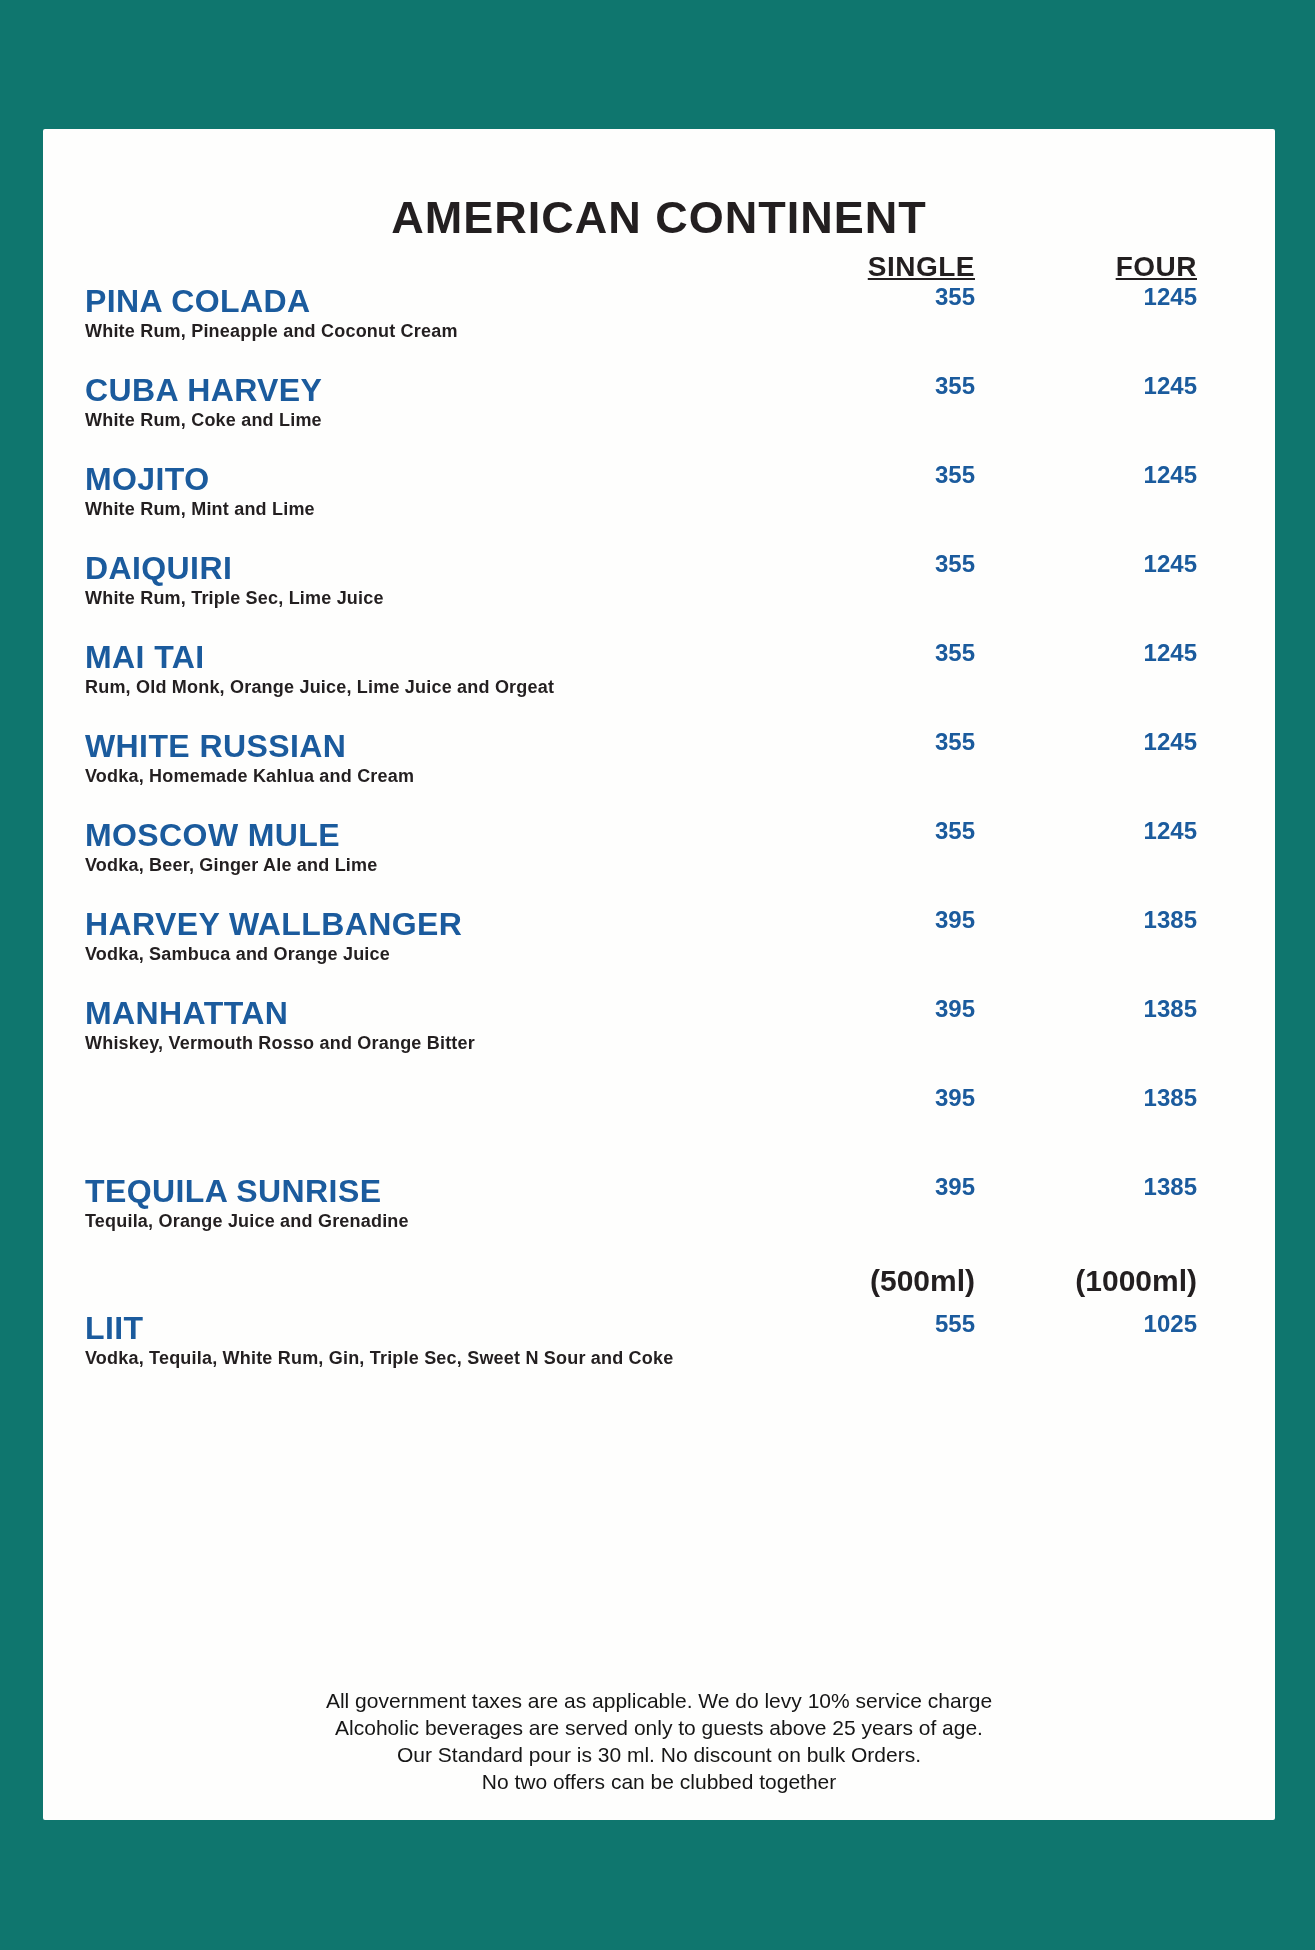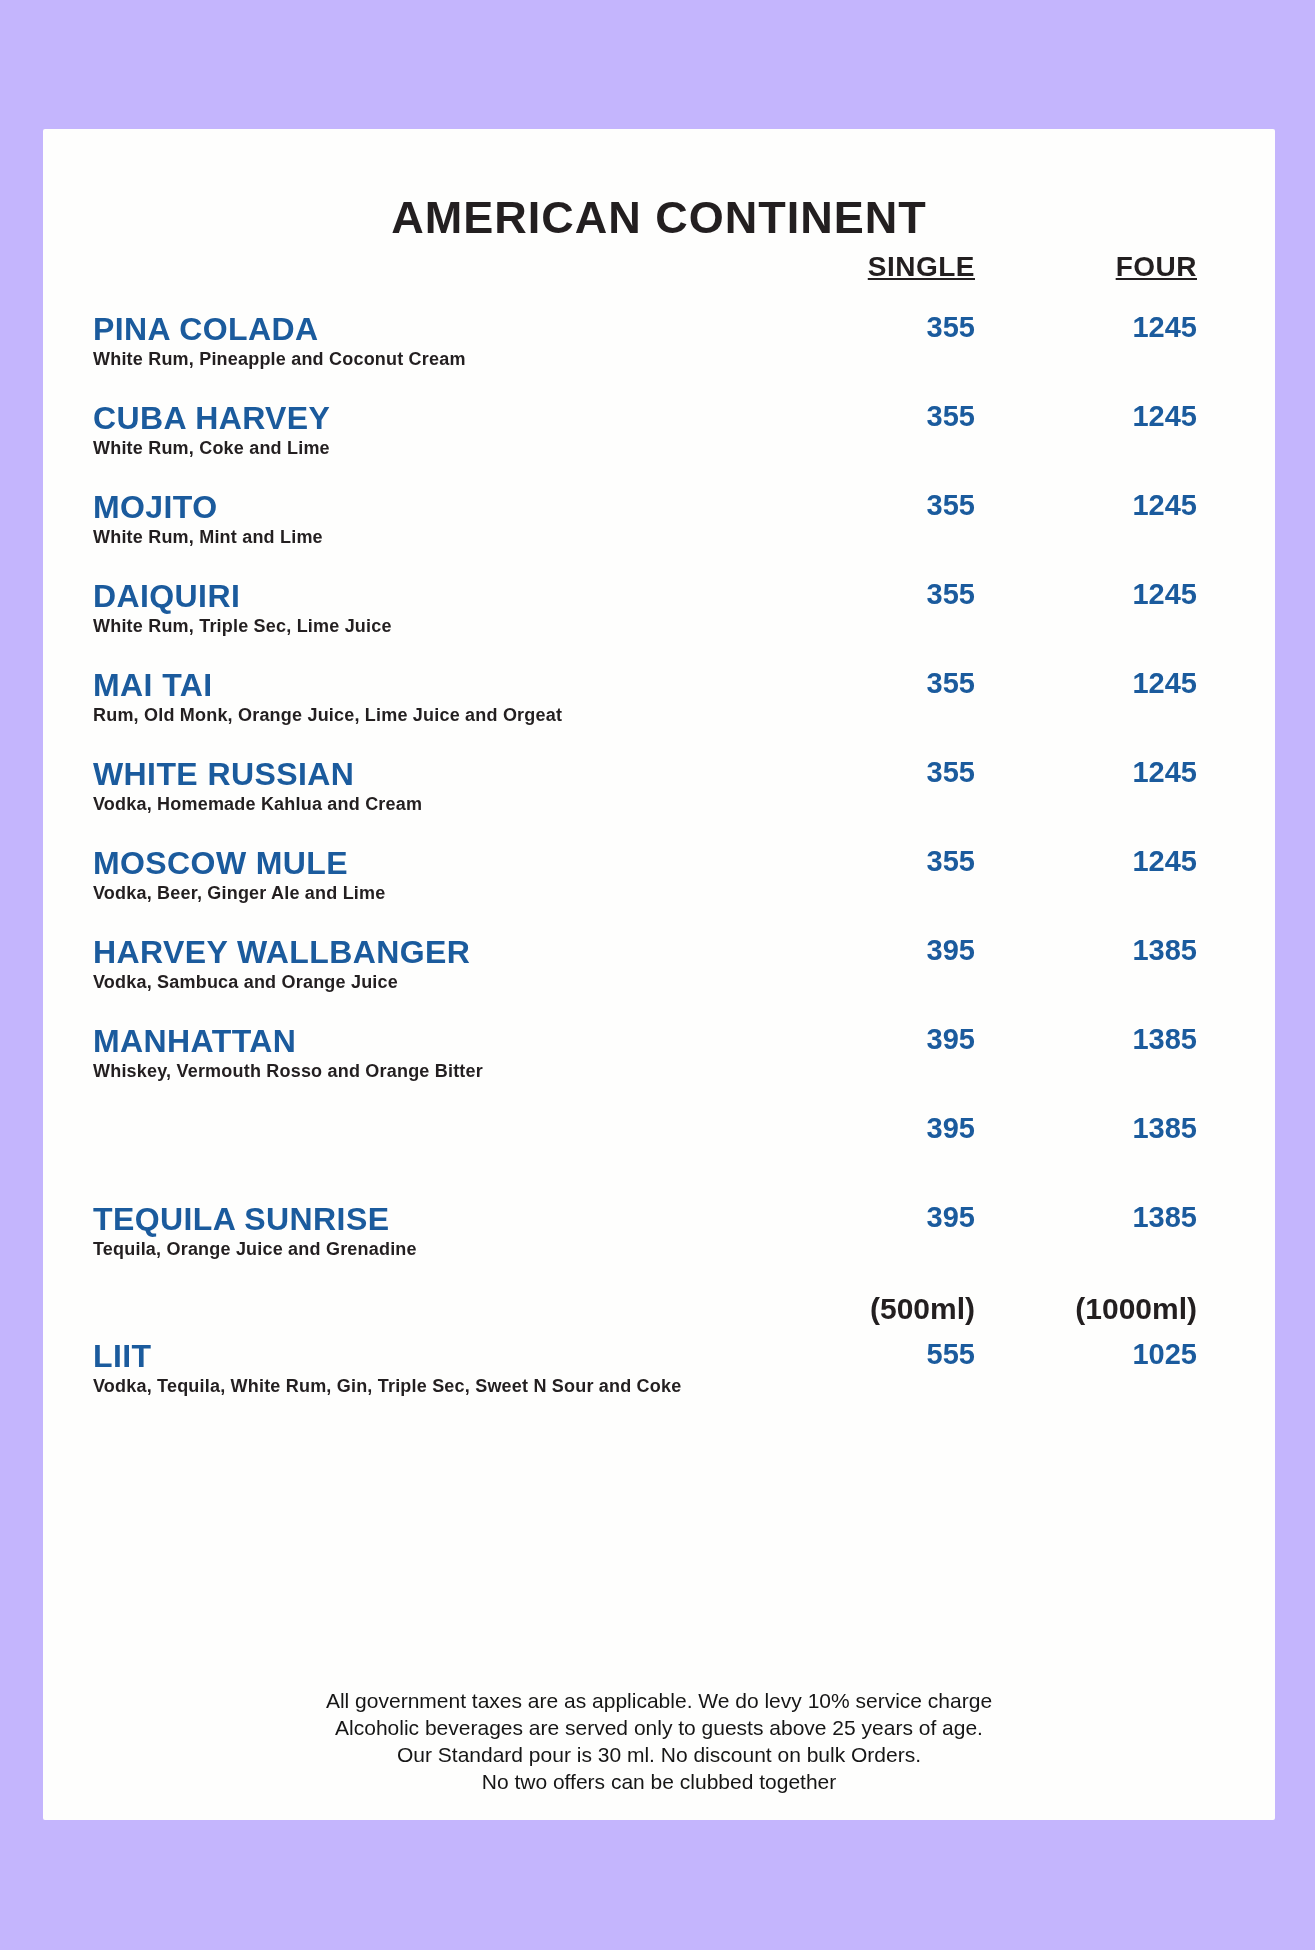--- a/index.html
+++ b/index.html
@@ -7,21 +7,21 @@
     padding: 0;
     width: 1315px;
     height: 1950px;
     overflow: hidden;
     font-family: "Liberation Sans", sans-serif;
   }
   .frame {
     position: relative;
     width: 1315px;
     height: 1950px;
-    background: #c4b5fd;
+    background: #0f766e;
   }
   .page {
     position: absolute;
     left: 43px;
     top: 129px;
     width: 1232px;
     height: 1691px;
     background: #FEFEFD;
     border-radius: 2px;
   }
@@ -50,24 +50,23 @@
     font-size: 28px;
     font-weight: 700;
     color: #231F20;
     letter-spacing: 0.5px;
     text-decoration: underline;
   }
   .col-header.single { right: 300px; }
   .col-header.four   { right: 78px; }
   .list-area {
     position: absolute;
-    top: 184px;
+    top: 156px;
     left: 0;
     right: 0;
-    padding-left: 8px;
   }
   .row {
     position: relative;
     height: 89px;
     padding-left: 42px;
     box-sizing: border-box;
   }
   .item-name {
     font-size: 32px;
     font-weight: 700;
@@ -78,21 +77,21 @@
   .item-desc {
     margin-top: 4px;
     font-size: 18px;
     font-weight: 700;
     letter-spacing: 0.2px;
     color: #231F20;
   }
   .price {
     position: absolute;
     top: 0;
-    font-size: 29px;
+    font-size: 24px;
     font-weight: 700;
     line-height: 1.0;
     color: #1B5B9D;
   }
   .price.single { right: 300px; }
   .price.four   { right: 78px; text-align: right; }
   .size-row {
     position: relative;
     height: 48px;
   }

